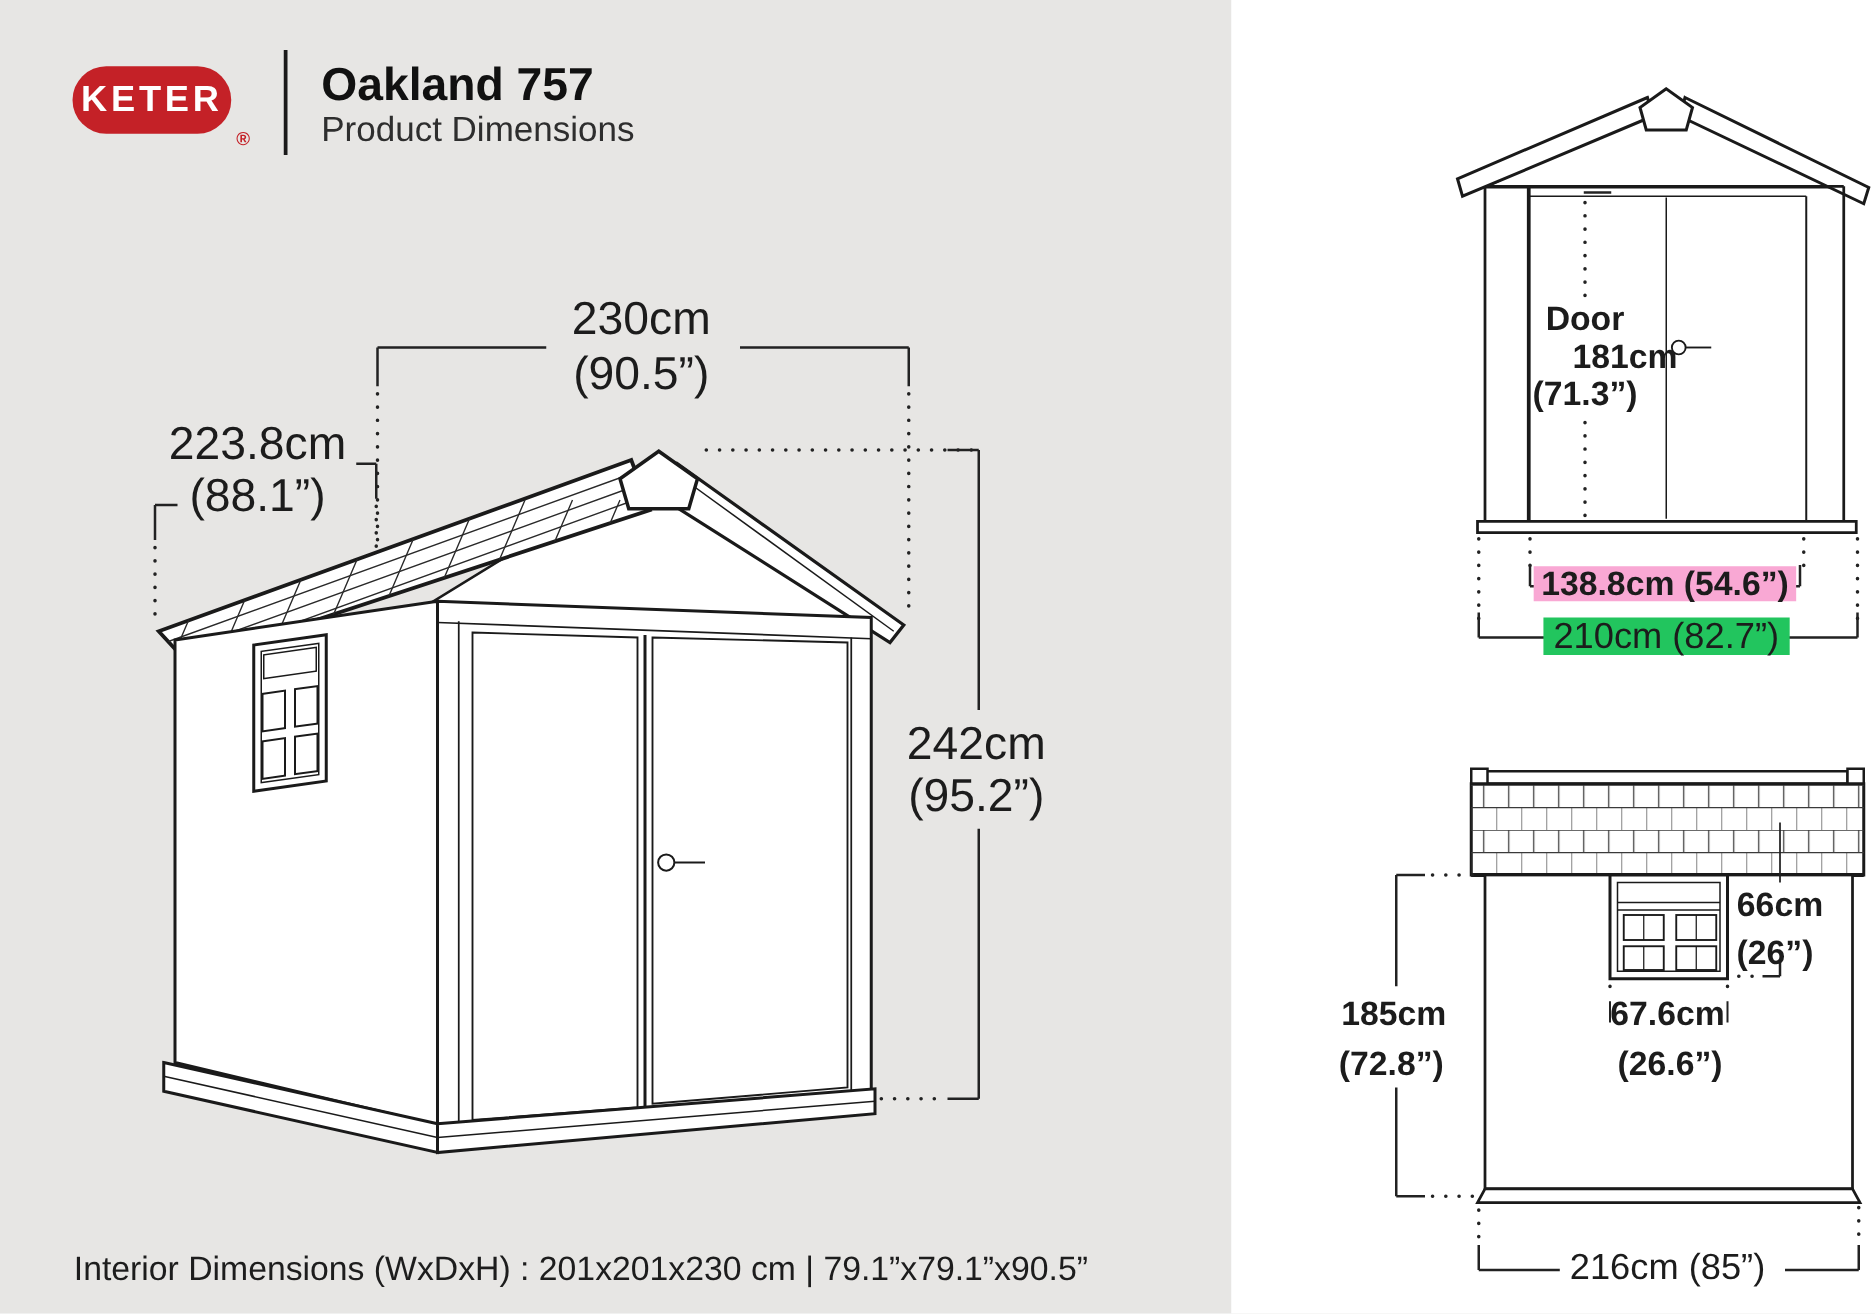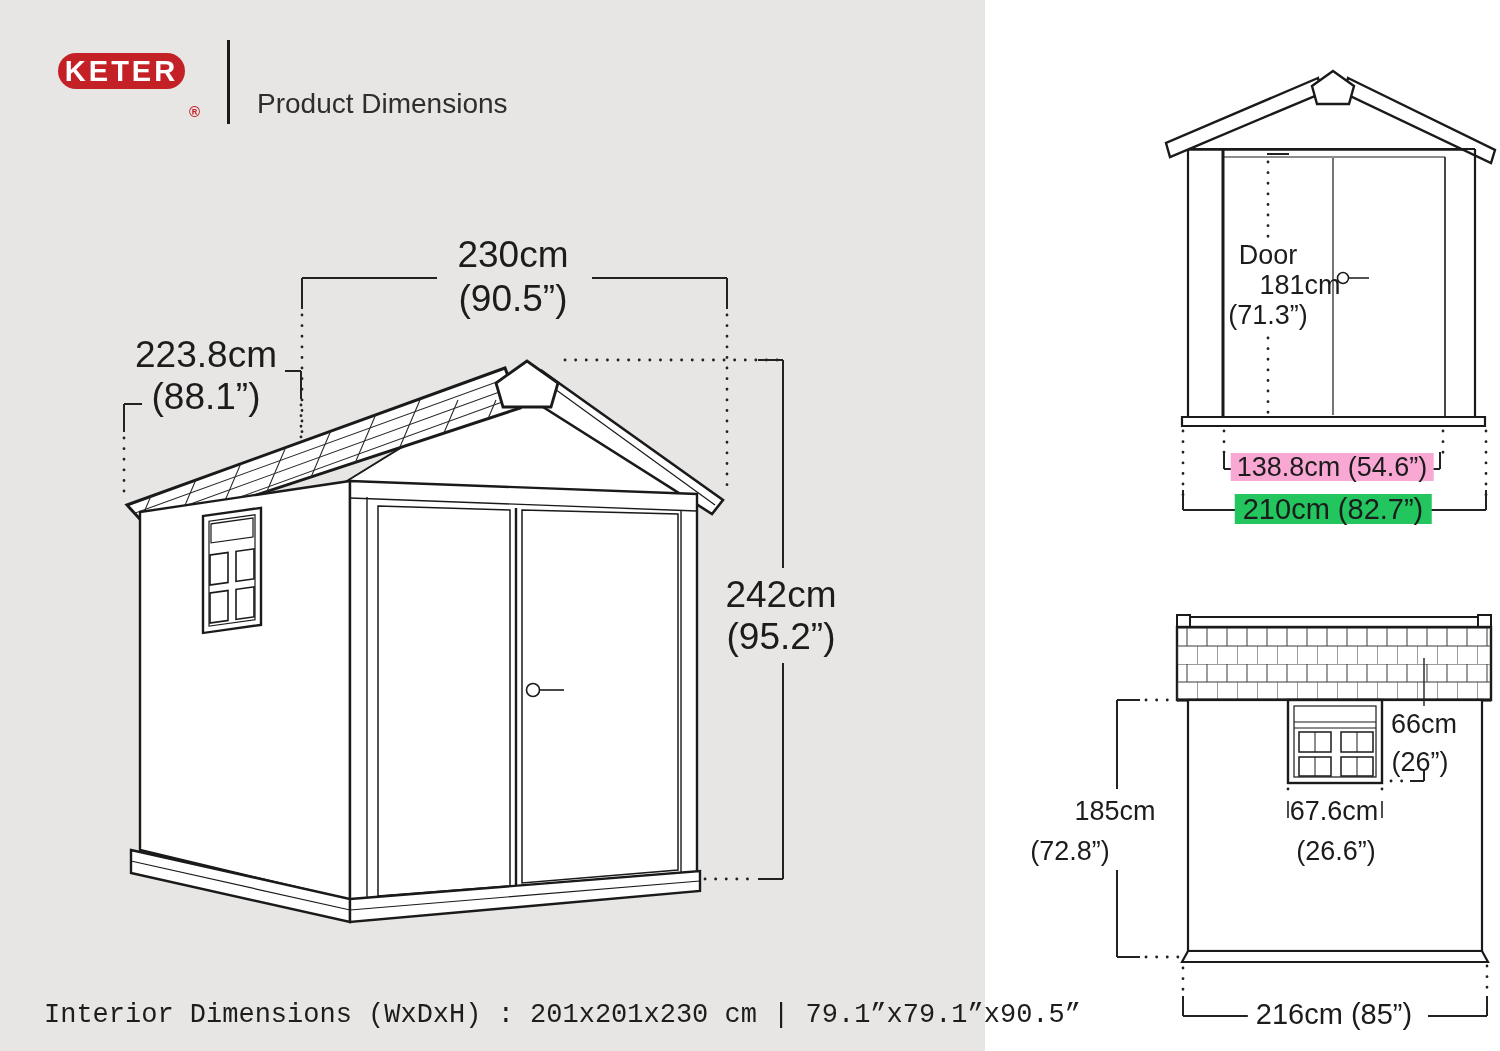--- a/index.html
+++ b/index.html
@@ -3,31 +3,31 @@
 <meta charset="utf-8">
 <style>
   html,body{margin:0;padding:0;background:#fff;}
   .canvas{position:relative;width:1500px;height:1051px;background:#e7e6e4;overflow:hidden;
           font-family:"Liberation Sans","DejaVu Sans",sans-serif;color:#1b1b1b;}
   .right-panel{position:absolute;left:985px;top:0;width:515px;height:1051px;background:#ffffff;}
   svg.art{position:absolute;left:0;top:0;width:1500px;height:1051px;}
   .lbl{position:absolute;white-space:nowrap;color:#1c1c1c;line-height:1.05;}
   .ctr{transform:translateX(-50%);}
   .dim-lg{font-size:37px;}
-  .dim-sm{font-size:27px;}
+  .dim-sm{font-size:27px;font-weight:bold;}
   .dim-md{font-size:29px;}
   
-  .logo-pill{position:absolute;left:58px;top:53px;width:127px;height:36px;background:#c42127;
+  .logo-pill{position:absolute;left:58px;top:53px;width:127px;height:54px;background:#c42127;
              border-radius:28px;display:flex;align-items:center;justify-content:center;}
   .logo-text{color:#fff;font-weight:700;font-size:29px;letter-spacing:3px;}
   .reg-mark{position:absolute;left:189px;top:103px;font-size:15px;font-weight:700;color:#c42127;}
   .divider{position:absolute;left:227px;top:40px;width:3px;height:84px;background:#1a1a1a;}
   .title{position:absolute;left:257px;top:47px;font-size:37px;font-weight:700;color:#111;}
   .subtitle{position:absolute;left:257px;top:88px;font-size:28px;font-weight:400;color:#2e2e2e;}
-  .footer-text{position:absolute;left:44px;top:1000px;font-size:27px;color:#1d1d1d;font-family:Liberation Mono, monospace;}
+  .footer-text{position:absolute;left:59px;top:1000px;font-size:27px;color:#1d1d1d;}
 </style>
 </head>
 <body>
 
 <div class="canvas">
   <div class="right-panel"></div>
 
   <svg class="art" viewBox="0 0 1500 1051">
     <defs>
       <clipPath id="slopeClip">
@@ -158,37 +158,38 @@
       <path d="M1183,968 L1183,996 M1487,966 L1487,996" stroke-width="2.8" stroke-dasharray="0.1 10.5" stroke-linecap="round"></path>
       <path d="M1183,996 L1183,1016 M1183,1016 L1262,1016 M1428,1016 L1487,1016 M1487,996 L1487,1016" stroke-width="2"></path>
     </g>
   </svg>
 
   <div class="logo-pill">
     <span class="logo-text">KETER</span>
   </div>
   <span class="reg-mark">®</span>
   <div class="divider"></div>
+  <div class="title">Oakland 757</div>
   <div class="subtitle">Product Dimensions</div>
 
   <div class="lbl ctr dim-lg" style="left:513px;top:236px;">230cm</div>
   <div class="lbl ctr dim-lg" style="left:513px;top:280px;">(90.5”)</div>
   <div class="lbl ctr dim-lg" style="left:206px;top:336px;">223.8cm</div>
   <div class="lbl ctr dim-lg" style="left:206px;top:378px;">(88.1”)</div>
   <div class="lbl ctr dim-lg" style="left:781px;top:576px;text-align:center;">242cm</div>
   <div class="lbl ctr dim-lg" style="left:781px;top:618px;">(95.2”)</div>
 
   <div class="lbl ctr dim-sm" style="left:1268px;top:241px;">Door</div>
   <div class="lbl ctr dim-sm" style="left:1300px;top:271px;">181cm</div>
   <div class="lbl ctr dim-sm" style="left:1268px;top:301px;">(71.3”)</div>
   <div class="lbl ctr dim-sm" style="left:1332px;top:453px;background:#f9a8d4;padding:0 6px;">138.8cm (54.6”)</div>
   <div class="lbl ctr dim-md" style="left:1333px;top:494px;background:#22c55e;padding:0 8px;">210cm (82.7”)</div>
 
   <div class="lbl ctr dim-sm" style="left:1424px;top:710px;">66cm</div>
   <div class="lbl ctr dim-sm" style="left:1420px;top:748px;">(26”)</div>
   <div class="lbl ctr dim-sm" style="left:1115px;top:797px;">185cm</div>
-  <div class="lbl ctr dim-sm" style="left:1070px;top:837px;">(72.8”)</div>
+  <div class="lbl ctr dim-sm" style="left:1113px;top:837px;">(72.8”)</div>
   <div class="lbl ctr dim-sm" style="left:1334px;top:797px;">67.6cm</div>
   <div class="lbl ctr dim-sm" style="left:1336px;top:837px;">(26.6”)</div>
   <div class="lbl ctr dim-md" style="left:1334px;top:999px;background:#fff;padding:0 8px;">216cm (85”)</div>
 
   <div class="footer-text">Interior Dimensions (WxDxH) : 201x201x230 cm | 79.1”x79.1”x90.5”</div>
 </div>
 
 </body></html>

